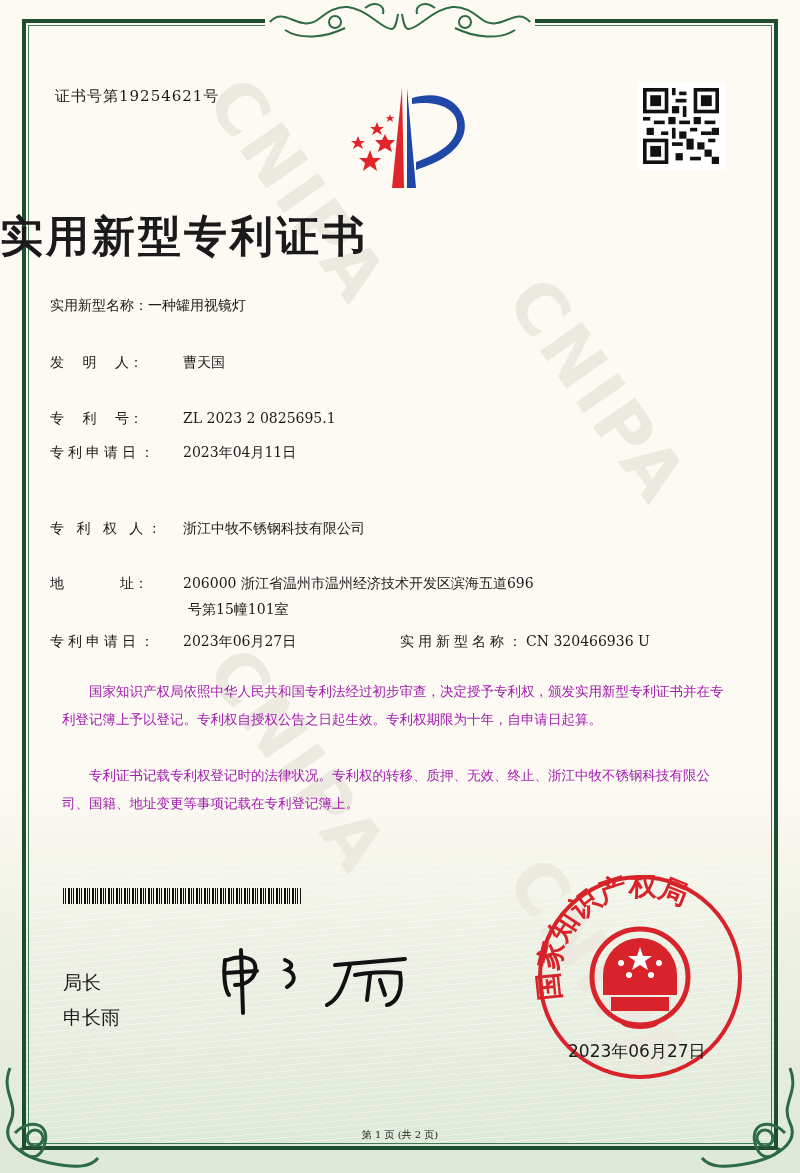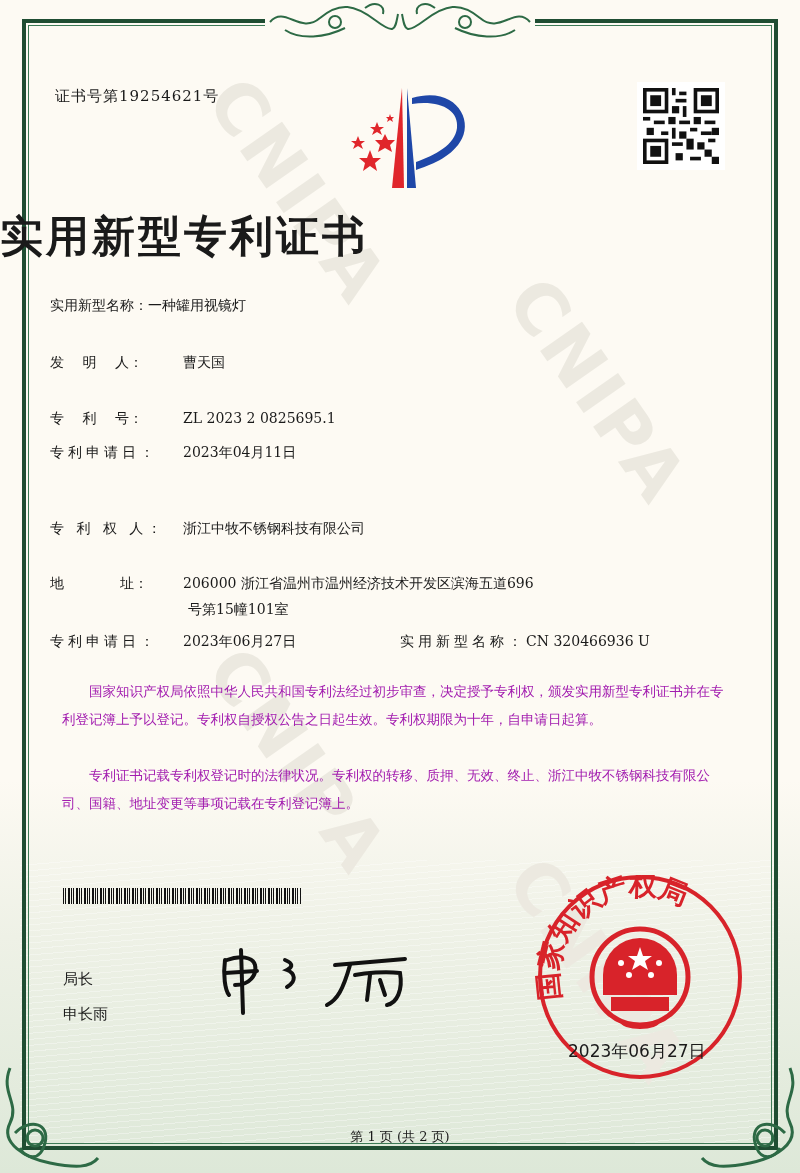--- a/index.html
+++ b/index.html
@@ -22,25 +22,25 @@
   .qr { position:absolute; left:637px; top:82px; width:88px; height:88px; background:#fff; padding:6px; box-sizing:border-box; }
   .title { position:absolute; left:0; width:800px; top:208px; 
     font-size:43px; font-weight:bold; letter-spacing:3px; font-family:"DejaVu Serif", serif; }
   .field { position:absolute; left:50px; font-size:14px; white-space:nowrap; }
   .field .lbl { display:inline-block; }
   .field .val { display:inline-block; }
   .para { position:absolute; left:62px; width:670px; font-size:13.5px; line-height:28px;
     font-family:"DejaVu Sans", sans-serif; text-indent:2em; color:#a21caf; }
   .barcode { position:absolute; left:63px; top:888px; width:238px; height:16px;
     background:repeating-linear-gradient(90deg,#111 0 1px,transparent 1px 2px,#111 2px 3px,transparent 3px 5px,#111 5px 7px,transparent 7px 8px); }
-  .director { position:absolute; left:63px; font-size:15px; font-family:"DejaVu Sans", sans-serif; }
+  .director { position:absolute; left:63px; font-size:19px; font-family:"DejaVu Sans", sans-serif; }
   .signature { position:absolute; left:215px; top:945px; width:200px; height:70px; }
   .seal { position:absolute; left:533px; top:875px; width:215px; height:205px; }
   .seal-date { position:absolute; left:568px; top:1040px; font-size:17px; font-family:"DejaVu Sans", sans-serif; color:#1a1a1a; }
-  .page-no { position:absolute; left:0; width:800px; top:1128px; text-align:center; font-size:13px; }
+  .page-no { position:absolute; left:0; width:800px; top:1128px; text-align:center; font-size:10px; }
 </style>
 </head>
 <body>
 
 <div class="bg-bottom"></div>
 <div class="waves"></div>
 
 <div class="frame-outer"></div>
 <div class="frame-inner"></div>
 

